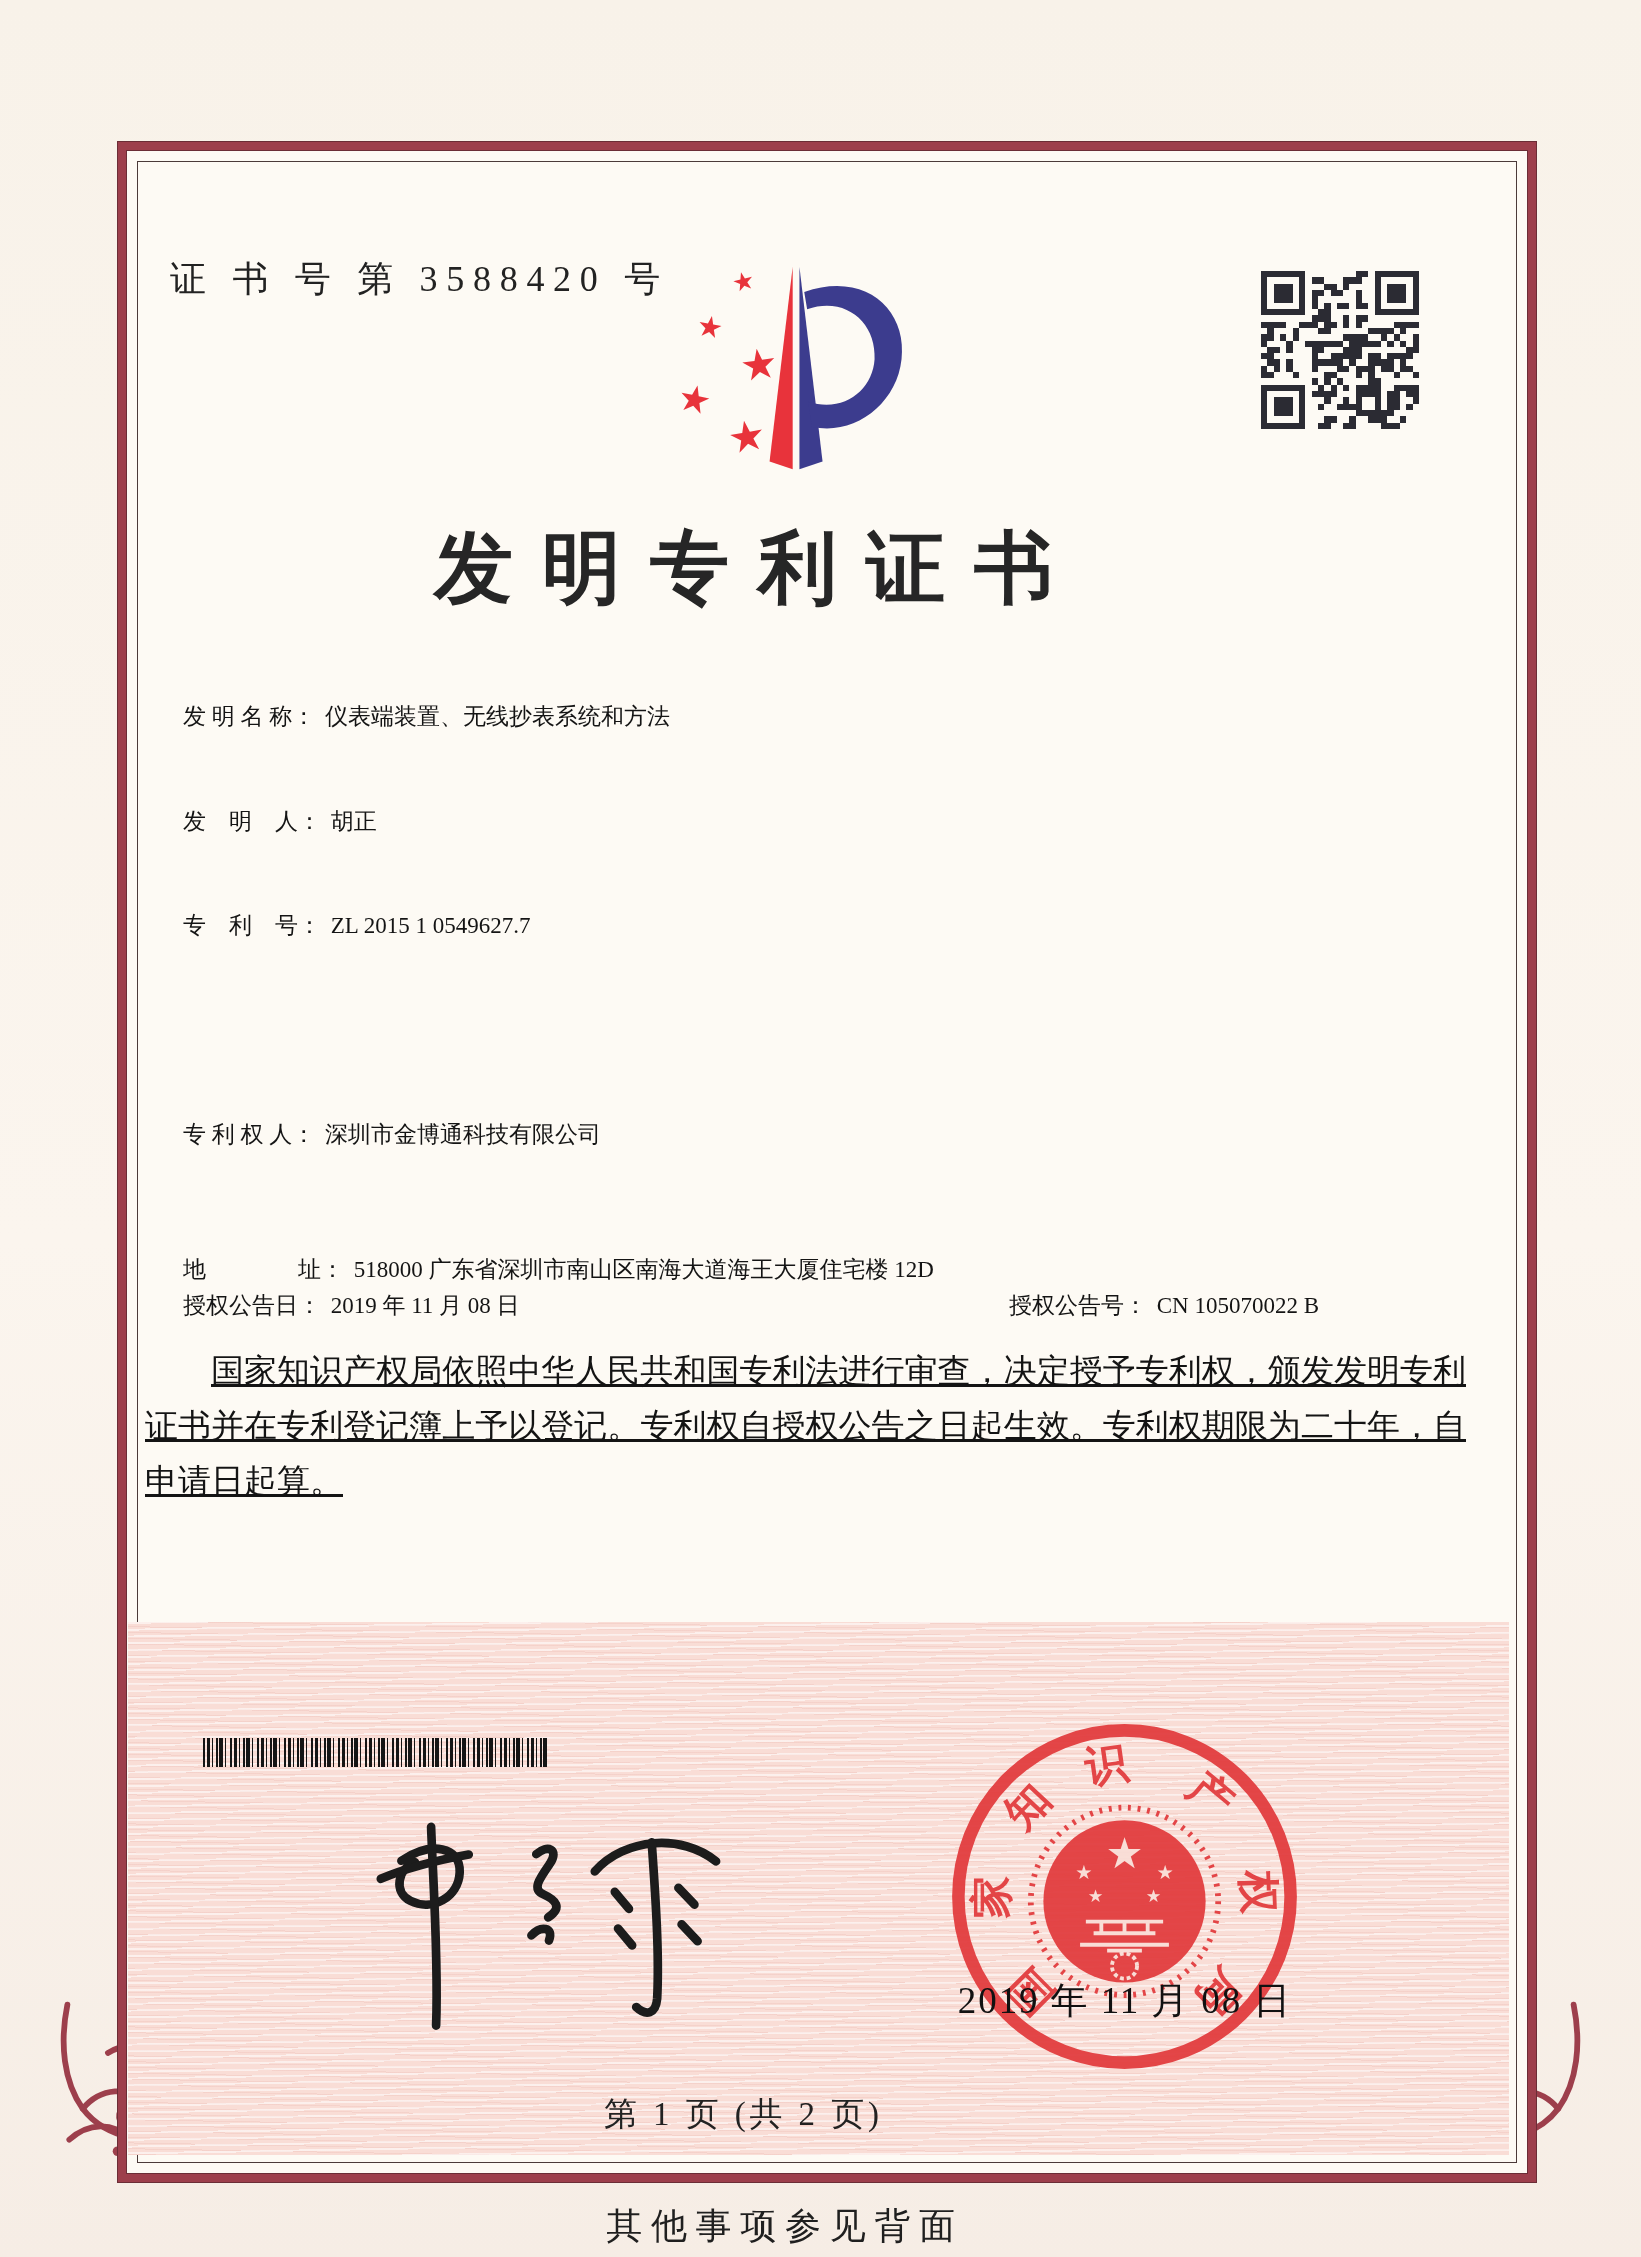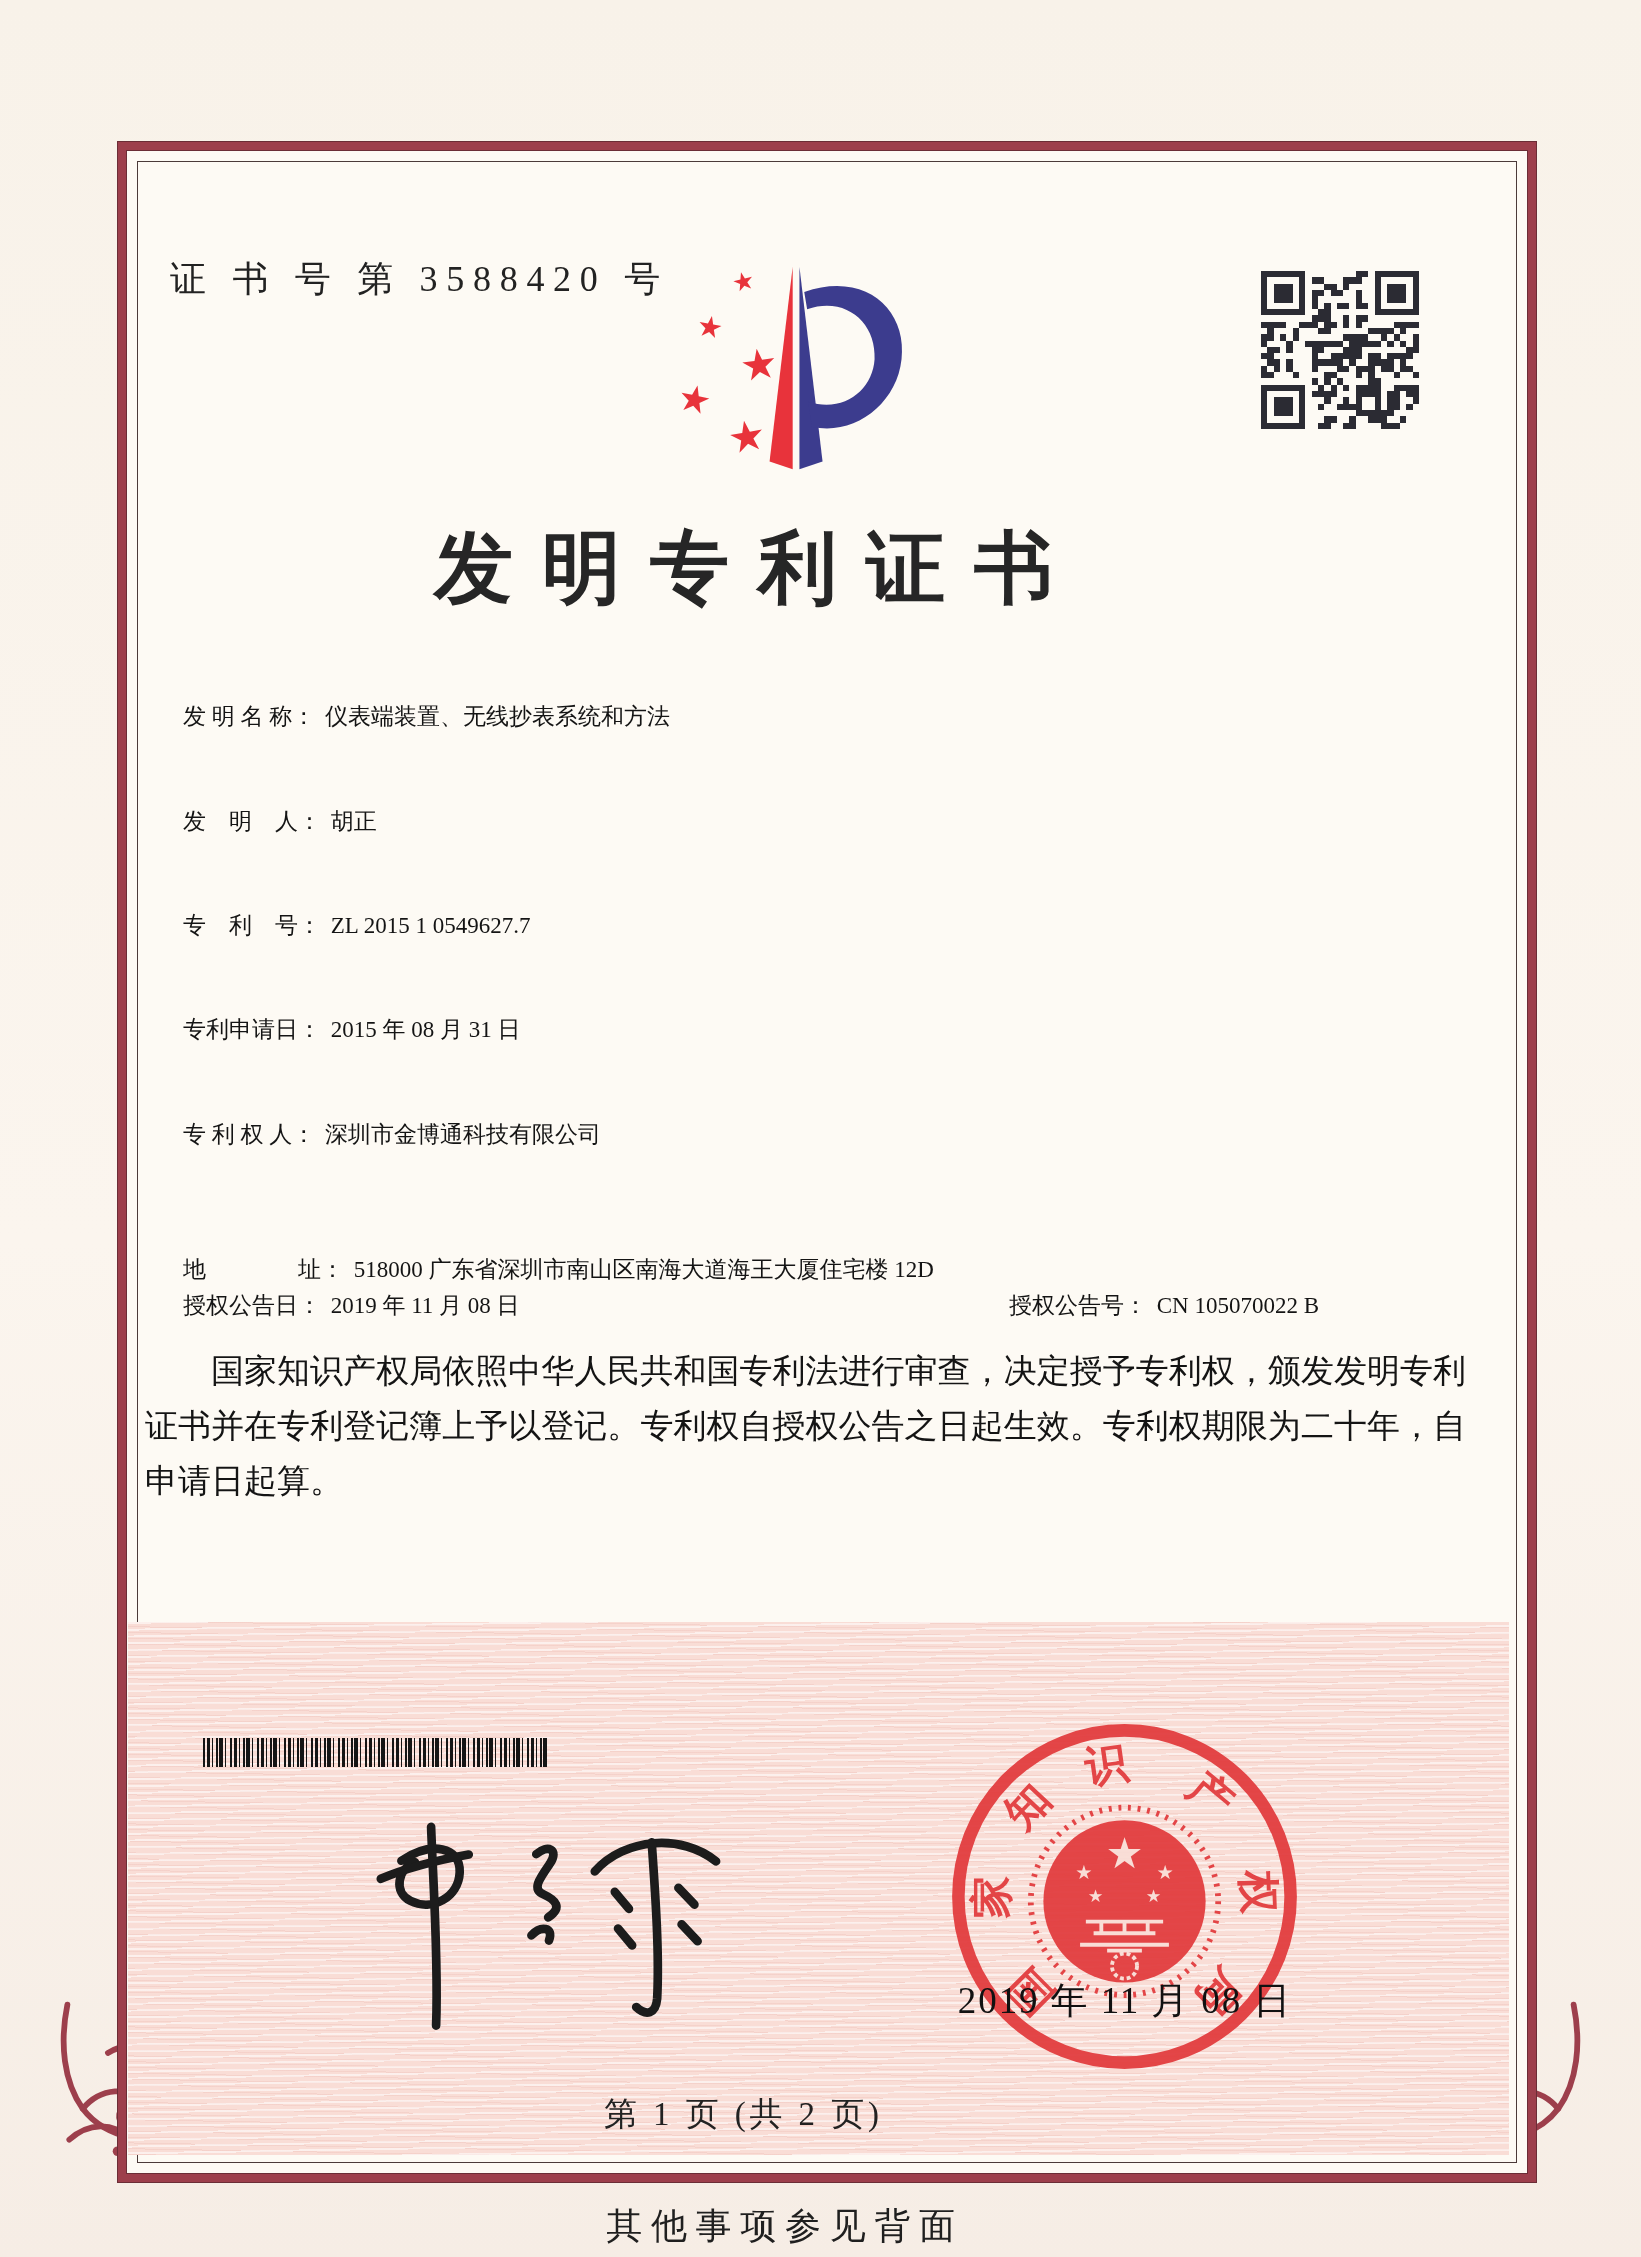--- a/index.html
+++ b/index.html
@@ -26,21 +26,21 @@
   .logo .star{position:absolute;color:#e8333b;line-height:1;}
   .title{position:absolute;left:338px;top:502px;width:811px;text-align:center;
     font-size:79px;font-weight:600;letter-spacing:29px;color:#262626;text-indent:29px;}
 
   .row{position:absolute;left:183px;font-size:23px;white-space:nowrap;color:#141414;}
   .row .lbl{display:inline-block;}
   .row .val{margin-left:9.7px;}
   .announce2{position:absolute;left:826px;top:0;}
 
   .paras{position:absolute;left:145px;top:1330px;width:1321px;font-size:33px;line-height:55px;
-    text-align:justify;color:#141414;}
+    text-align:justify;color:#141414;text-decoration:underline;}
   .paras p{margin:0;text-indent:2em;}
 
   .barcode{position:absolute;left:203px;top:1724px;width:344px;height:29px;
     background:repeating-linear-gradient(90deg,
       #151515 0 1.9px,transparent 1.9px 3.9px,#151515 3.9px 6.8px,transparent 6.8px 8.7px,
       #151515 8.7px 9.7px,transparent 9.7px 13.5px,#151515 13.5px 15.4px,transparent 15.4px 16.4px,
       #151515 16.4px 20px,transparent 20px 22px,#151515 22px 23px,transparent 23px 27px);}
 
   .signer{position:absolute;left:185px;top:1854px;font-size:37px;letter-spacing:3.9px;color:#1a1a1a;}
   .signer div{margin-bottom:37px;}
@@ -350,23 +350,20 @@
 
     <div class="row" style="top:687px">
       <span class="lbl">发 明 名 称：</span><span class="val">仪表端装置、无线抄表系统和方法</span>
     </div>
     <div class="row" style="top:792px">
       <span class="lbl">发　明　人：</span><span class="val">胡正</span>
     </div>
     <div class="row" style="top:896px">
       <span class="lbl">专　利　号：</span><span class="val">ZL 2015 1 0549627.7</span>
     </div>
-    <div class="row" style="top:1000px">
-      <span class="lbl">专利申请日：</span><span class="val">2015 年 08 月 31 日</span>
-    </div>
     <div class="row" style="top:1105px">
       <span class="lbl">专 利 权 人：</span><span class="val">深圳市金博通科技有限公司</span>
     </div>
     <div class="row" style="top:1240px">
       <span class="lbl">地　　　　址：</span><span class="val">518000 广东省深圳市南山区南海大道海王大厦住宅楼 12D</span>
     </div>
     <div class="row" style="top:1276px">
       <span class="lbl">授权公告日：</span><span class="val">2019 年 11 月 08 日</span>
       <span class="announce2">
         <span class="lbl">授权公告号：</span><span class="val">CN 105070022 B</span>

